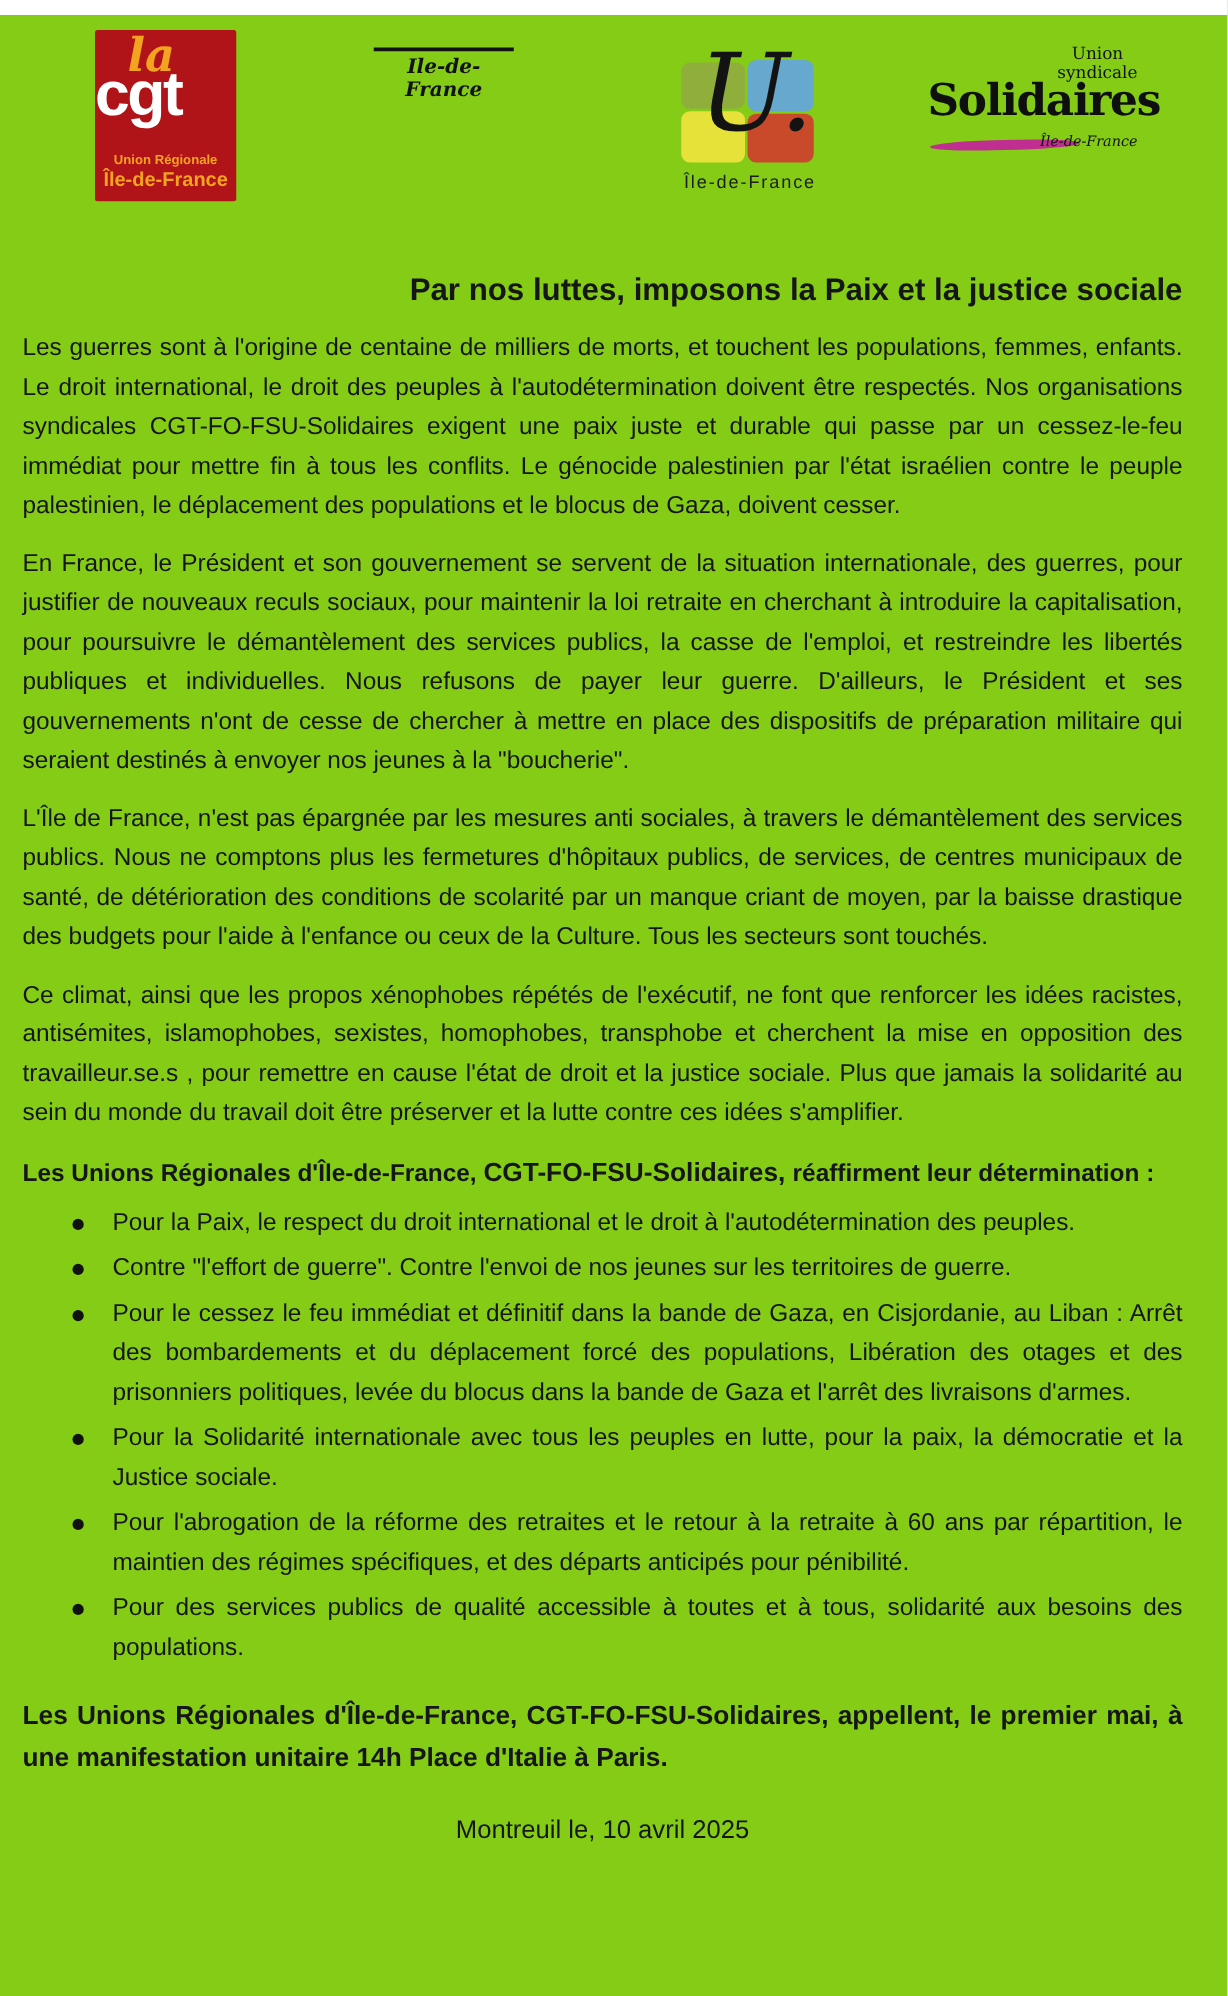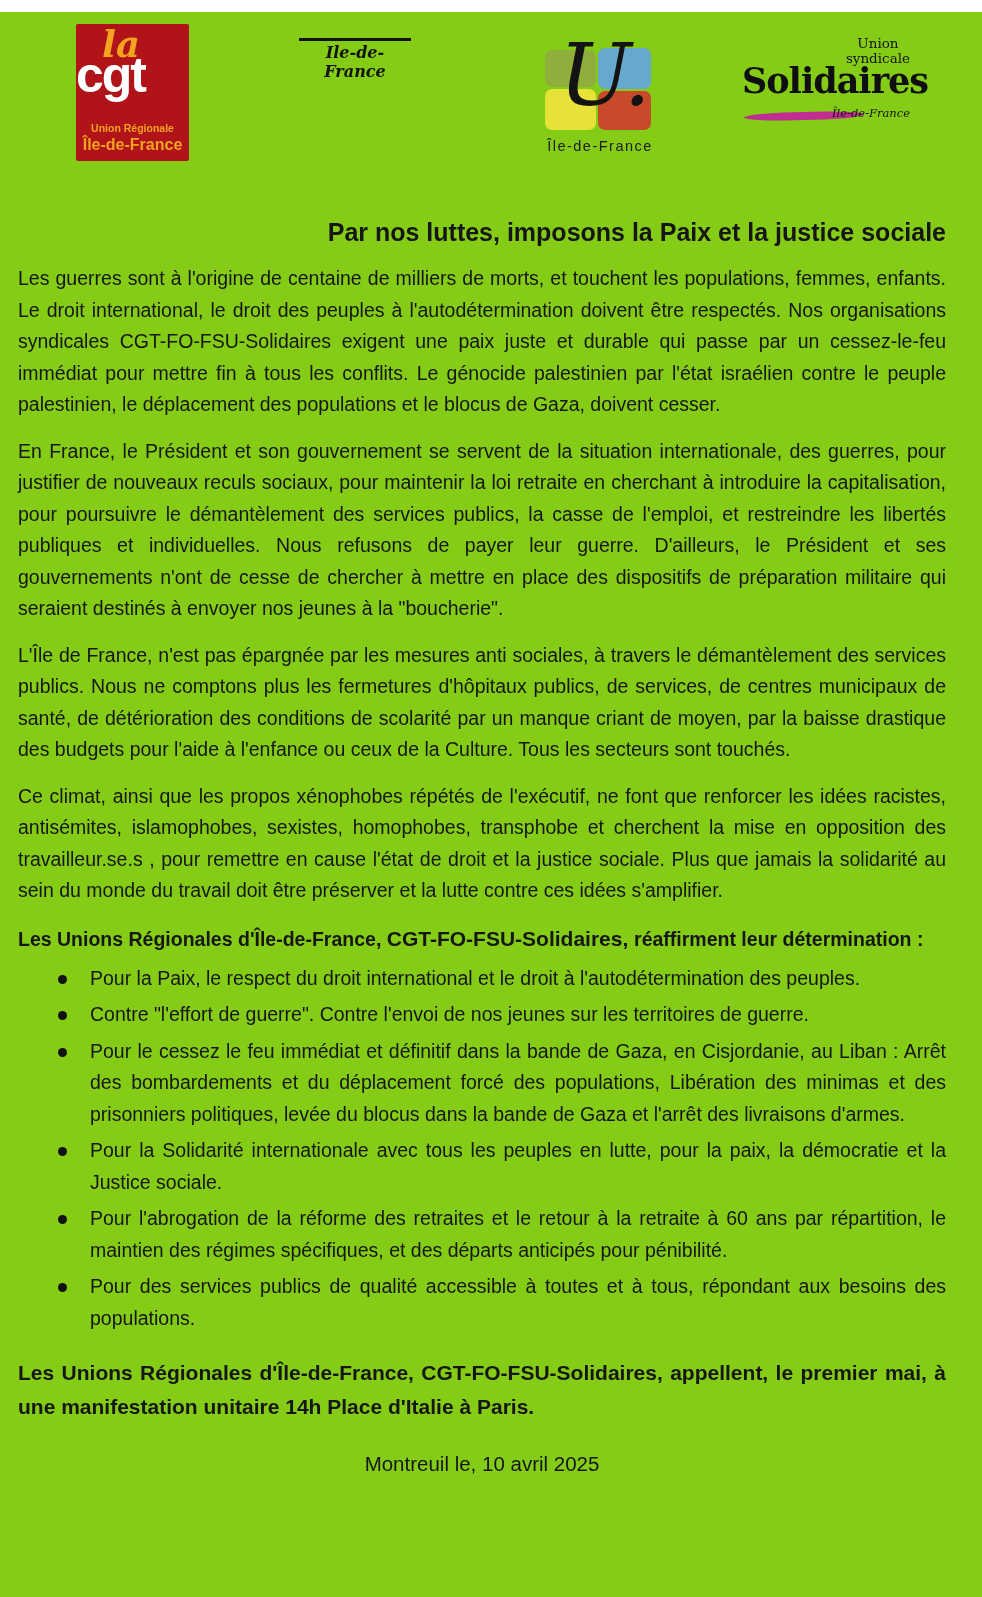--- a/index.html
+++ b/index.html
@@ -104,24 +104,24 @@
     <p class="para">Les guerres sont à l'origine de centaine de milliers de morts, et touchent les populations, femmes, enfants. Le droit international, le droit des peuples à l'autodétermination doivent être respectés. Nos organisations syndicales CGT-FO-FSU-Solidaires exigent une paix juste et durable qui passe par un cessez-le-feu immédiat pour mettre fin à tous les conflits. Le génocide palestinien par l'état israélien contre le peuple palestinien, le déplacement des populations et le blocus de Gaza, doivent cesser.</p>
     <p class="para">En France, le Président et son gouvernement se servent de la situation internationale, des guerres, pour justifier de nouveaux reculs sociaux, pour maintenir la loi retraite en cherchant à introduire la capitalisation, pour poursuivre le démantèlement des services publics, la casse de l'emploi, et restreindre les libertés publiques et individuelles. Nous refusons de payer leur guerre. D'ailleurs, le Président et ses gouvernements n'ont de cesse de chercher à mettre en place des dispositifs de préparation militaire qui seraient destinés à envoyer nos jeunes à la "boucherie".</p>
     <p class="para">L'Île de France, n'est pas épargnée par les mesures anti sociales, à travers le démantèlement des services publics. Nous ne comptons plus les fermetures d'hôpitaux publics, de services, de centres municipaux de santé, de détérioration des conditions de scolarité par un manque criant de moyen, par la baisse drastique des budgets pour l'aide à l'enfance ou ceux de la Culture. Tous les secteurs sont touchés.</p>
     <p class="para">Ce climat, ainsi que les propos xénophobes répétés de l'exécutif, ne font que renforcer les idées racistes, antisémites, islamophobes, sexistes, homophobes, transphobe et cherchent la mise en opposition des travailleur.se.s , pour remettre en cause l'état de droit et la justice sociale. Plus que jamais la solidarité au sein du monde du travail doit être préserver et la lutte contre ces idées s'amplifier.</p>
 
     <p class="det-heading"><span>Les Unions Régionales d'Île-de-France, </span><span class="big">CGT-FO-FSU-Solidaires, </span><span>réaffirment leur détermination :</span></p>
 
     <ul class="bullets">
       <li>Pour la Paix, le respect du droit international et le droit à l'autodétermination des peuples.</li>
       <li>Contre "l'effort de guerre". Contre l'envoi de nos jeunes sur les territoires de guerre.</li>
-      <li>Pour le cessez le feu immédiat et définitif dans la bande de Gaza, en Cisjordanie, au Liban : Arrêt des bombardements et du déplacement forcé des populations, Libération des minimas et des prisonniers politiques, levée du blocus dans la bande de Gaza et l'arrêt des livraisons d'armes.</li>
+      <li>Pour le cessez le feu immédiat et définitif dans la bande de Gaza, en Cisjordanie, au Liban : Arrêt des bombardements et du déplacement forcé des populations, Libération des otages et des prisonniers politiques, levée du blocus dans la bande de Gaza et l'arrêt des livraisons d'armes.</li>
       <li>Pour la Solidarité internationale avec tous les peuples en lutte, pour la paix, la démocratie et la Justice sociale.</li>
       <li>Pour l'abrogation de la réforme des retraites et le retour à la retraite à 60 ans par répartition, le maintien des régimes spécifiques, et des départs anticipés pour pénibilité.</li>
-      <li>Pour des services publics de qualité accessible à toutes et à tous, répondant aux besoins des populations.</li>
+      <li>Pour des services publics de qualité accessible à toutes et à tous, solidarité aux besoins des populations.</li>
     </ul>
 
     <p class="closing">Les Unions Régionales d'Île-de-France, CGT-FO-FSU-Solidaires, appellent, le premier mai, à une manifestation unitaire 14h Place d'Italie à Paris.</p>
 
     <p class="dateline">Montreuil le, 10 avril 2025</p>
 
   </div>
 
 </div>
 

